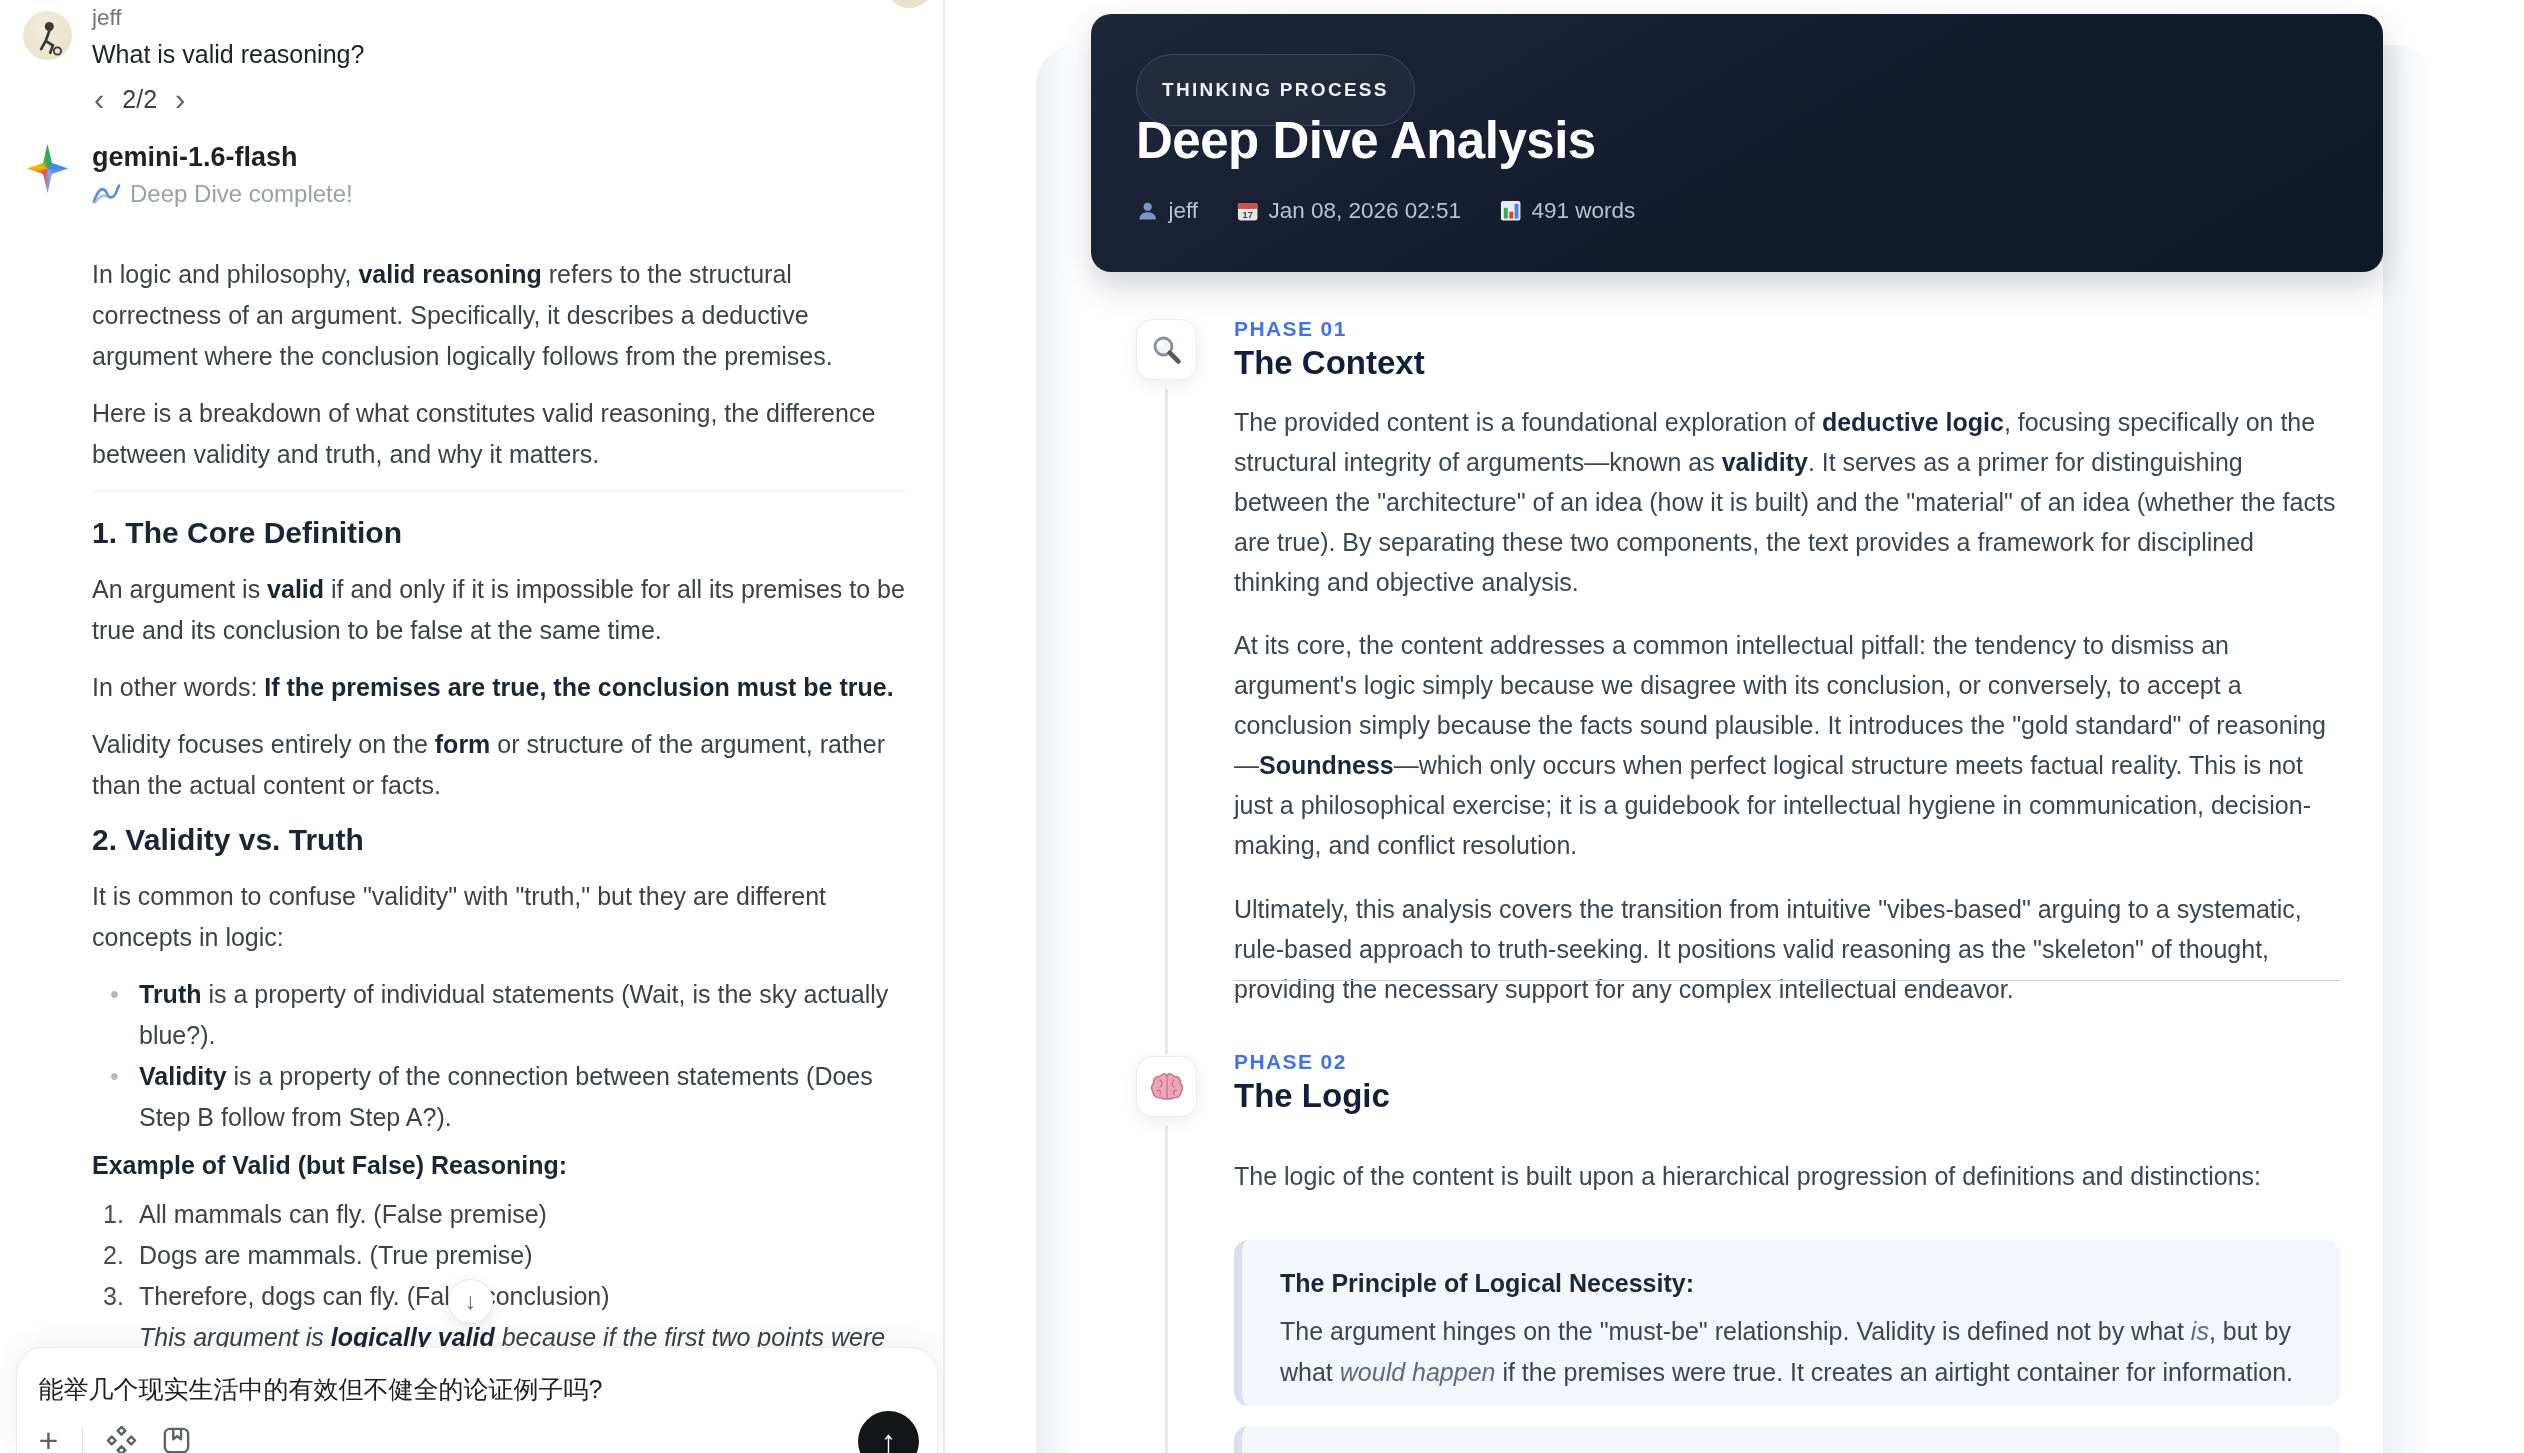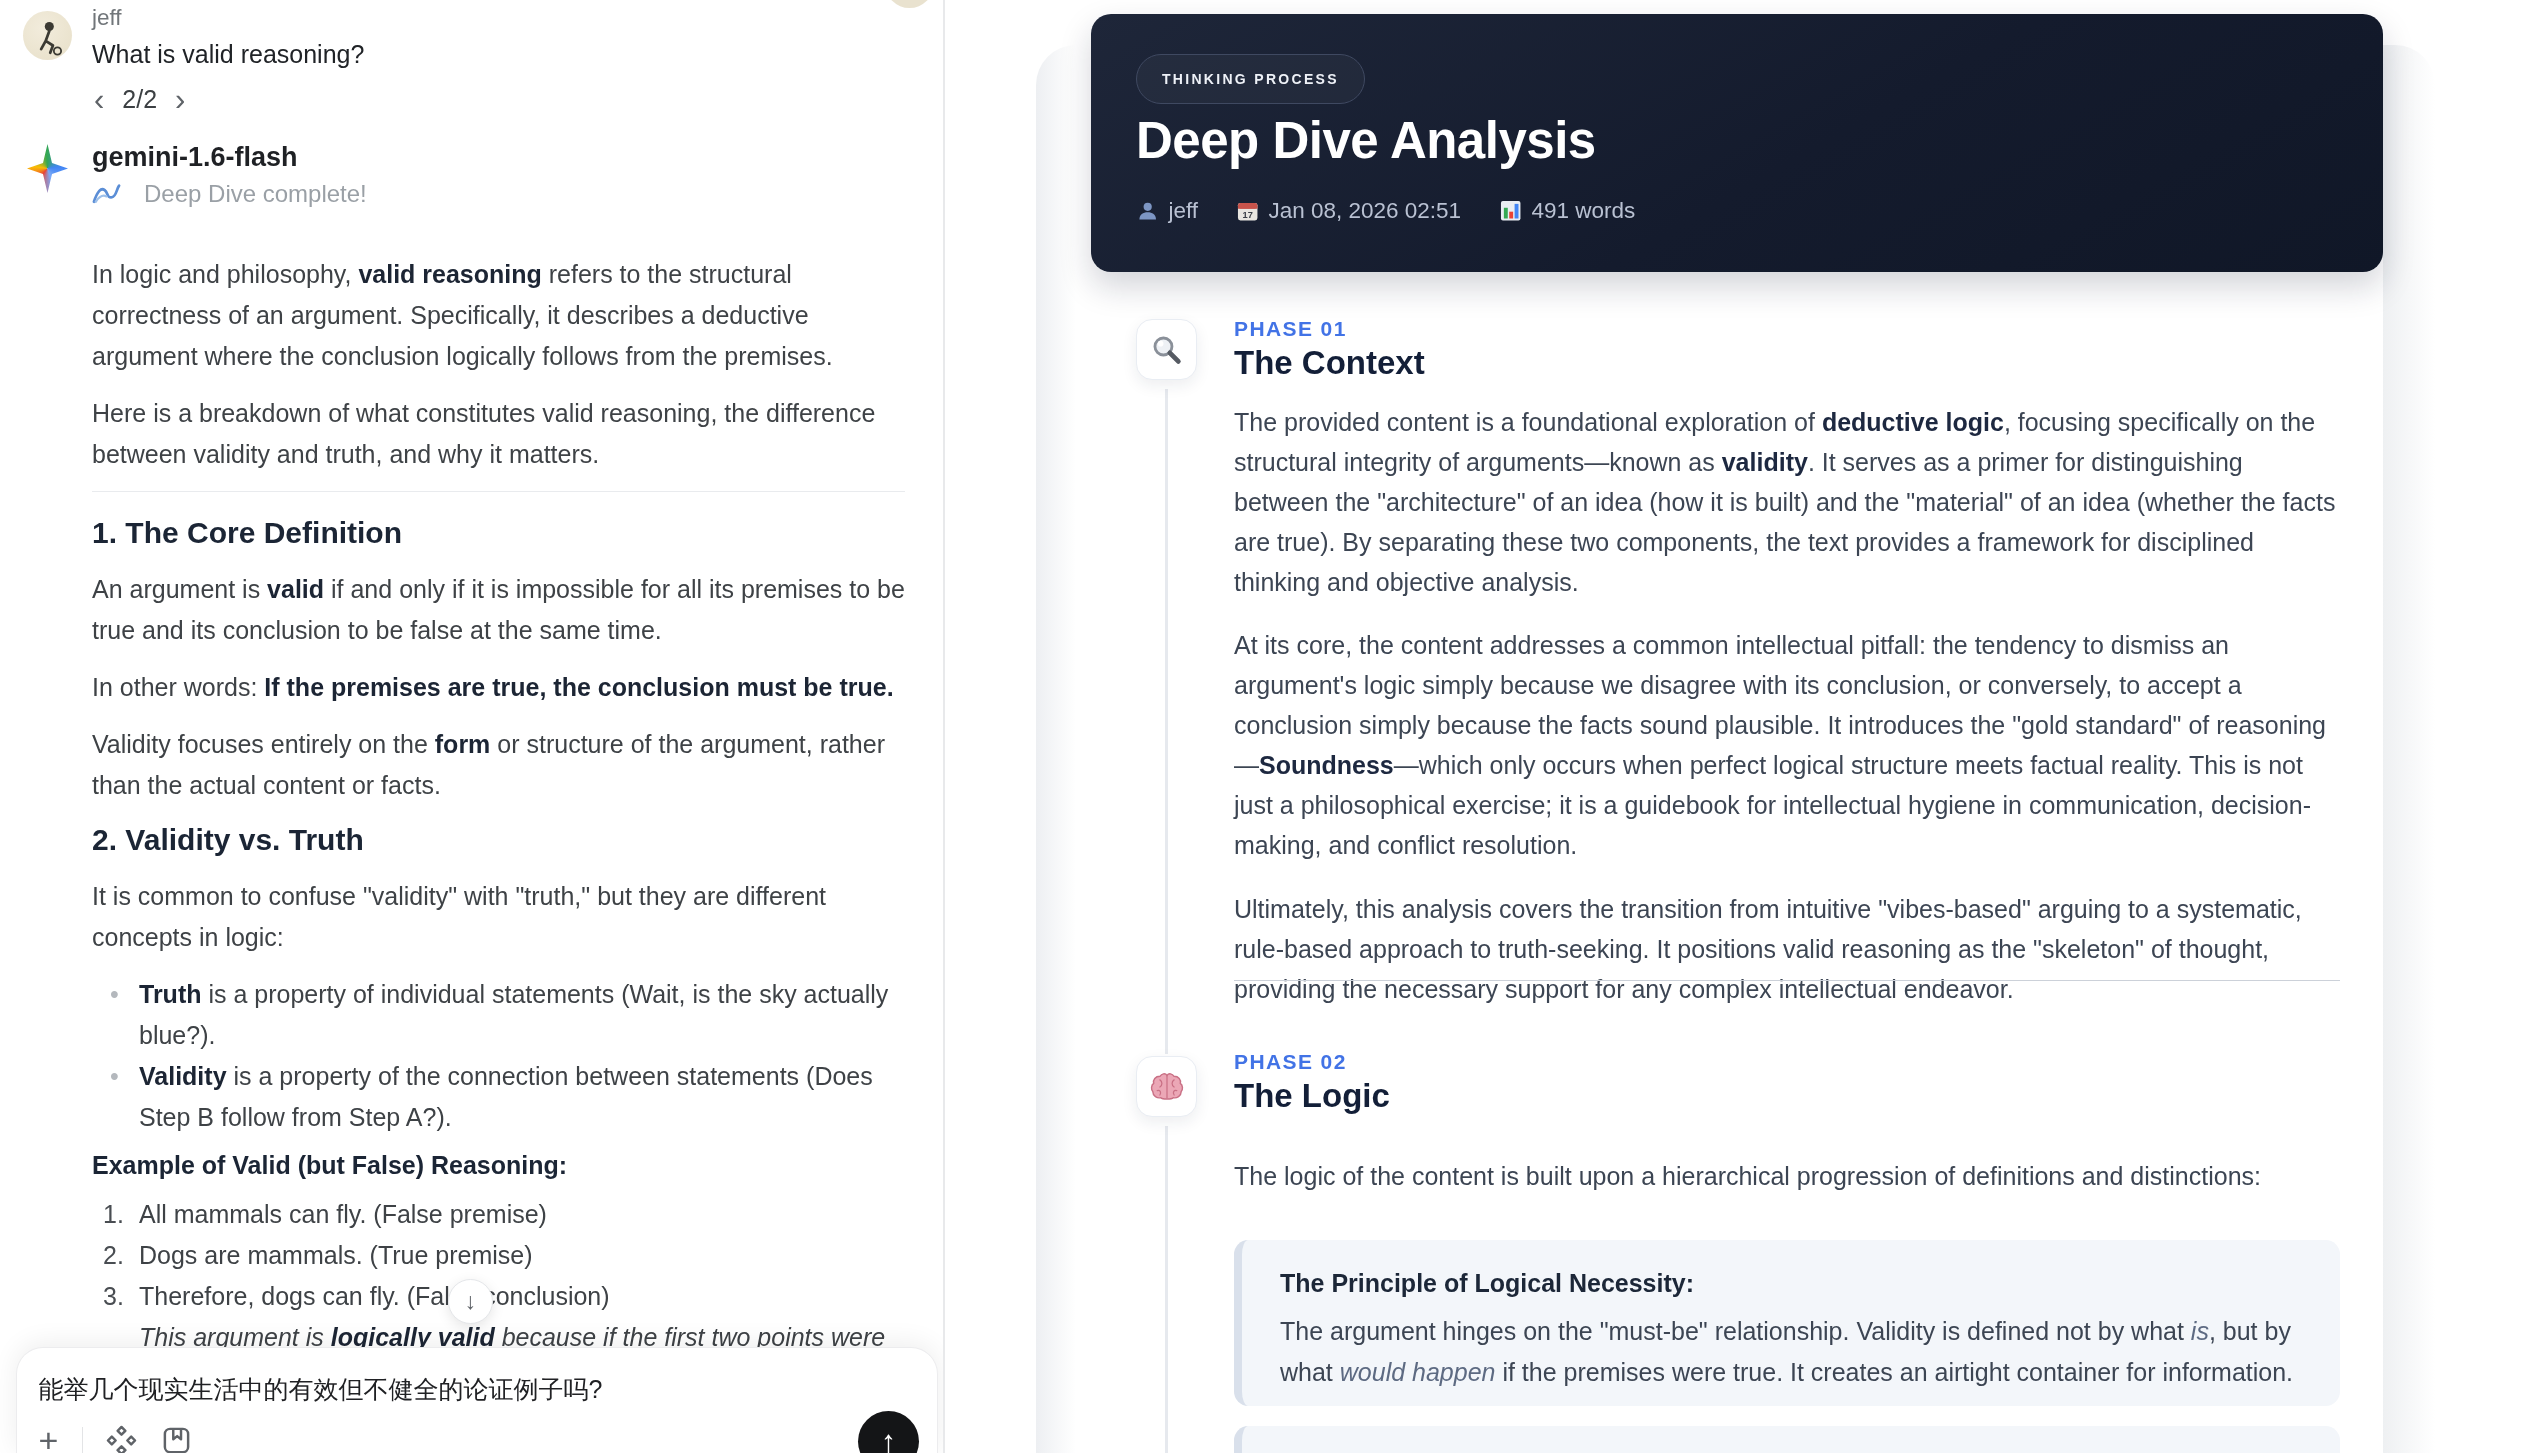--- a/index.html
+++ b/index.html
@@ -18,21 +18,21 @@
   #sliver-avatar{left:885px;top:-41px;width:49px;height:49px;background:#e9e2cf;}
   #user-name{left:92px;top:5.4px;font-size:22.5px;color:#71767a;}
   #user-question{left:92px;top:40px;font-size:25px;color:#202327;}
   #pager{left:94px;top:85px;display:flex;align-items:center;gap:18px;font-size:24px;color:#5f6368;}
   #pager .num{font-weight:400;color:#3c4043;font-size:25px;}
   #pager .chev{font-size:31px;line-height:25px;cursor:pointer;}
   #gemini-star{left:27px;top:144px;width:41px;height:49px;
     clip-path:polygon(50% 0,61% 39%,100% 50%,61% 61%,50% 100%,39% 61%,0 50%,39% 39%);
     background:conic-gradient(from 220deg,#ea4335,#fbbc05 16%,#34a853 38%,#4285f4 62%,#7baaf7 84%,#ea4335 100%);}
   #model-name{left:92px;top:142px;font-size:27px;font-weight:700;color:#1f2125;}
-  #status-line{left:92px;top:180px;font-size:24px;color:#9aa0a6;display:flex;align-items:center;gap:23px;}
+  #status-line{left:92px;top:180px;font-size:24px;color:#9aa0a6;display:flex;align-items:center;gap:9px;}
   #chat-content{left:92px;top:222px;width:813px;font-size:25px;line-height:41px;color:#3e4246;margin-top:32px;}
   #chat-content p{margin:0 0 16px 0;}
   #chat-content hr{border:none;border-top:1.8px solid #e9ebee;margin:7.2px 0 23.4px 0;}
   #chat-content h3{font-size:30px;line-height:36px;color:#1b2535;margin:0 0 18px 0;}
   #chat-content h4{font-size:25px;line-height:32px;color:#1b2535;margin:10.8px 0 12.6px 0;}
   ul.blist{list-style:none;margin:0 0 5.4px 0;padding:0 0 0 47px;}
   ul.blist li{position:relative;margin:0;}
   ul.blist li::before{content:"•";position:absolute;left:-29px;top:0;color:#b4b8bd;}
   ol.nlist{list-style:none;margin:0;padding:0 0 0 47px;counter-reset:n;}
   ol.nlist li{position:relative;counter-increment:n;}
@@ -57,22 +57,22 @@
   #col-divider{left:943px;top:0;width:1.8px;height:1453px;background:#e8e9eb;}
 
   
   .band{top:45px;height:1408px;background:linear-gradient(to right,#ecEEF2,rgba(255,255,255,0));}
   #band-a{left:1036px;width:40px;border-radius:40px 0 0 0;background:linear-gradient(to right,#edeff2,rgba(255,255,255,0));}
   #band-b{left:2383px;width:52px;border-radius:0 40px 0 0;background:linear-gradient(to right,#eef0f2,rgba(255,255,255,0));}
 
   #dark-card{left:1091px;top:13.5px;width:1292px;height:258px;border-radius:20px;
     background:linear-gradient(150deg,#1e2639 0%,#141b2d 55%,#101727 100%);
     box-shadow:0 14.4px 32px rgba(16,24,48,.18);z-index:2;}
-  #badge{position:absolute;left:45px;top:40px;padding:16px 25px;border:1.8px solid #3f4961;border-radius:900px;
-    background:rgba(255,255,255,.04);font-size:14px;font-weight:700;letter-spacing:2.3px;color:#eef1f7;}
+  #badge{position:absolute;left:45px;top:40px;padding:24px 25px;border:1.8px solid #3f4961;border-radius:900px;
+    background:rgba(255,255,255,.04);font-size:19px;font-weight:700;letter-spacing:2.3px;color:#eef1f7;}
   #doc-title{position:absolute;left:45px;top:97px;font-size:51px;font-weight:800;color:#fff;letter-spacing:-0.5px;}
   #meta-row{position:absolute;left:45px;top:184px;display:flex;align-items:center;gap:38px;
     font-size:22.5px;color:#b9c1d2;}
   .meta-item{display:flex;align-items:center;gap:9px;}
 
   .phase-icon-card{width:59px;height:59px;border-radius:16px;background:#fff;border:1.4px solid #e9edf3;
     box-shadow:0 5.4px 14.4px rgba(30,40,70,.08);display:flex;align-items:center;justify-content:center;z-index:3;}
   #phase1-icon{left:1136px;top:319px;}
   #phase2-icon{left:1136px;top:1056px;}
   .tline{left:1165px;width:2.7px;background:#e6e9ee;}

